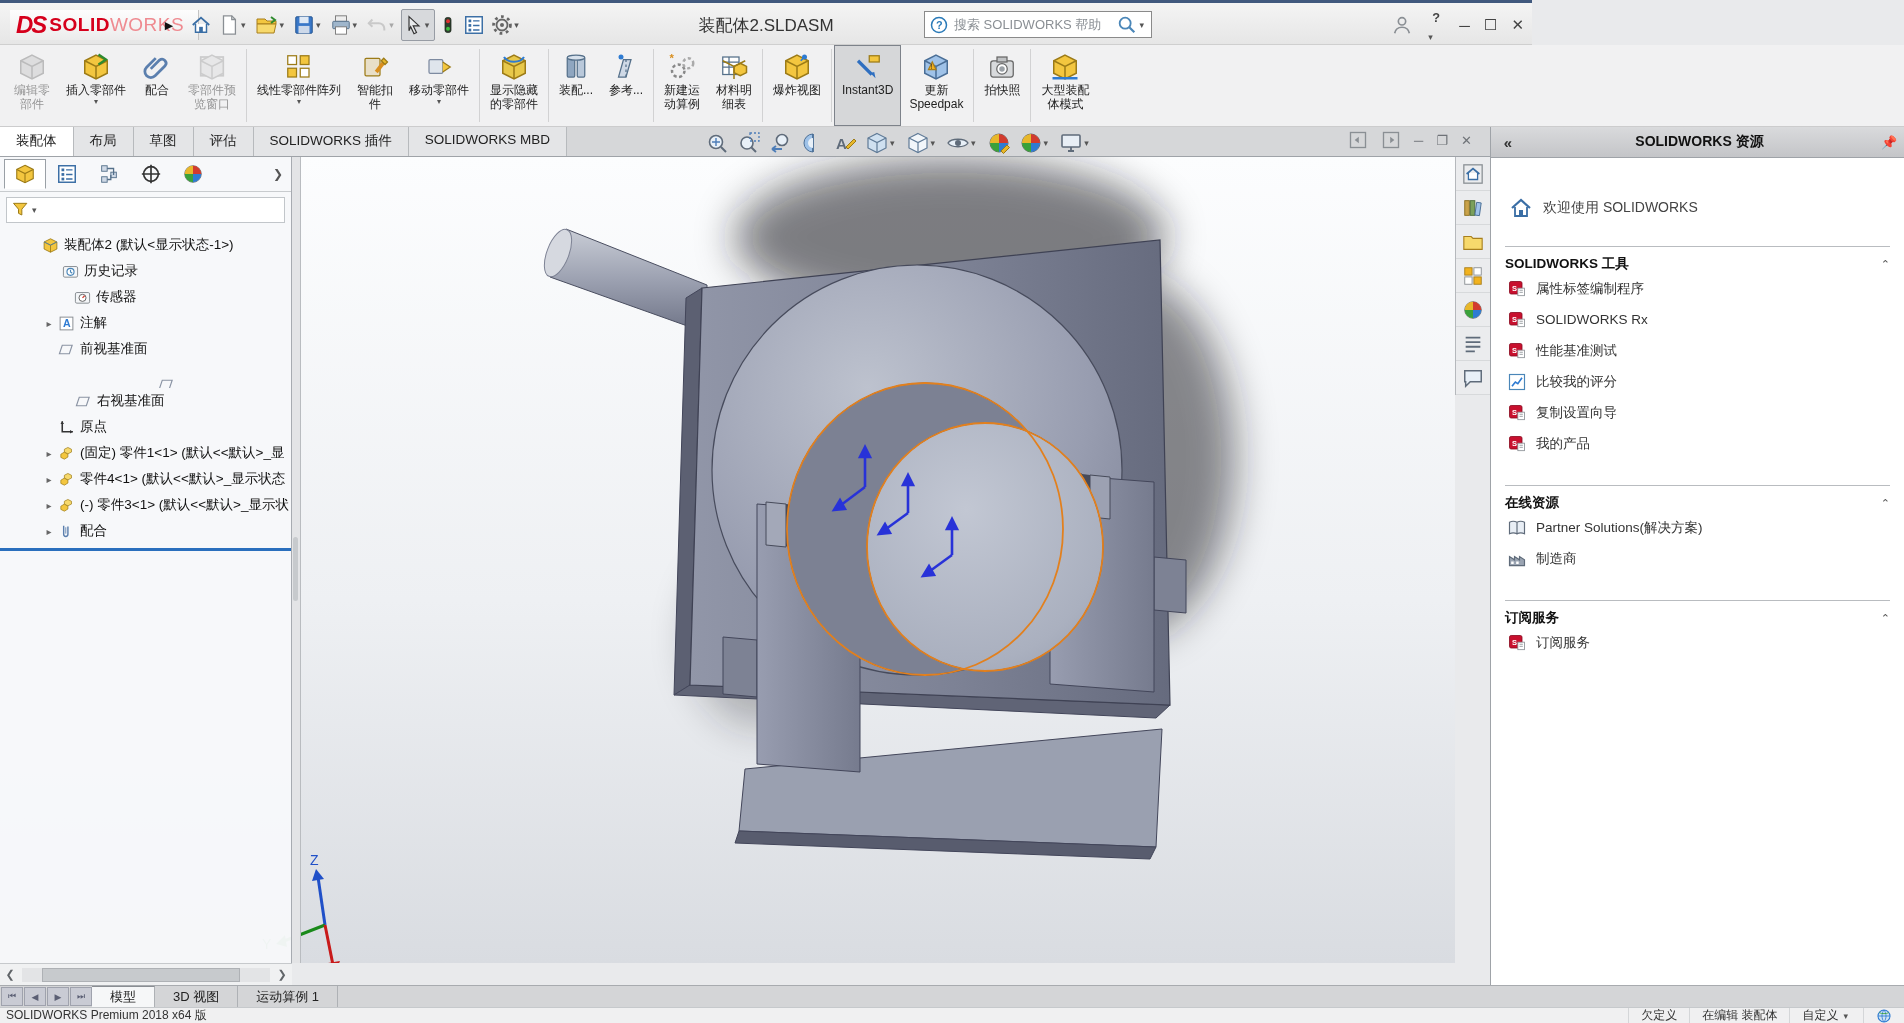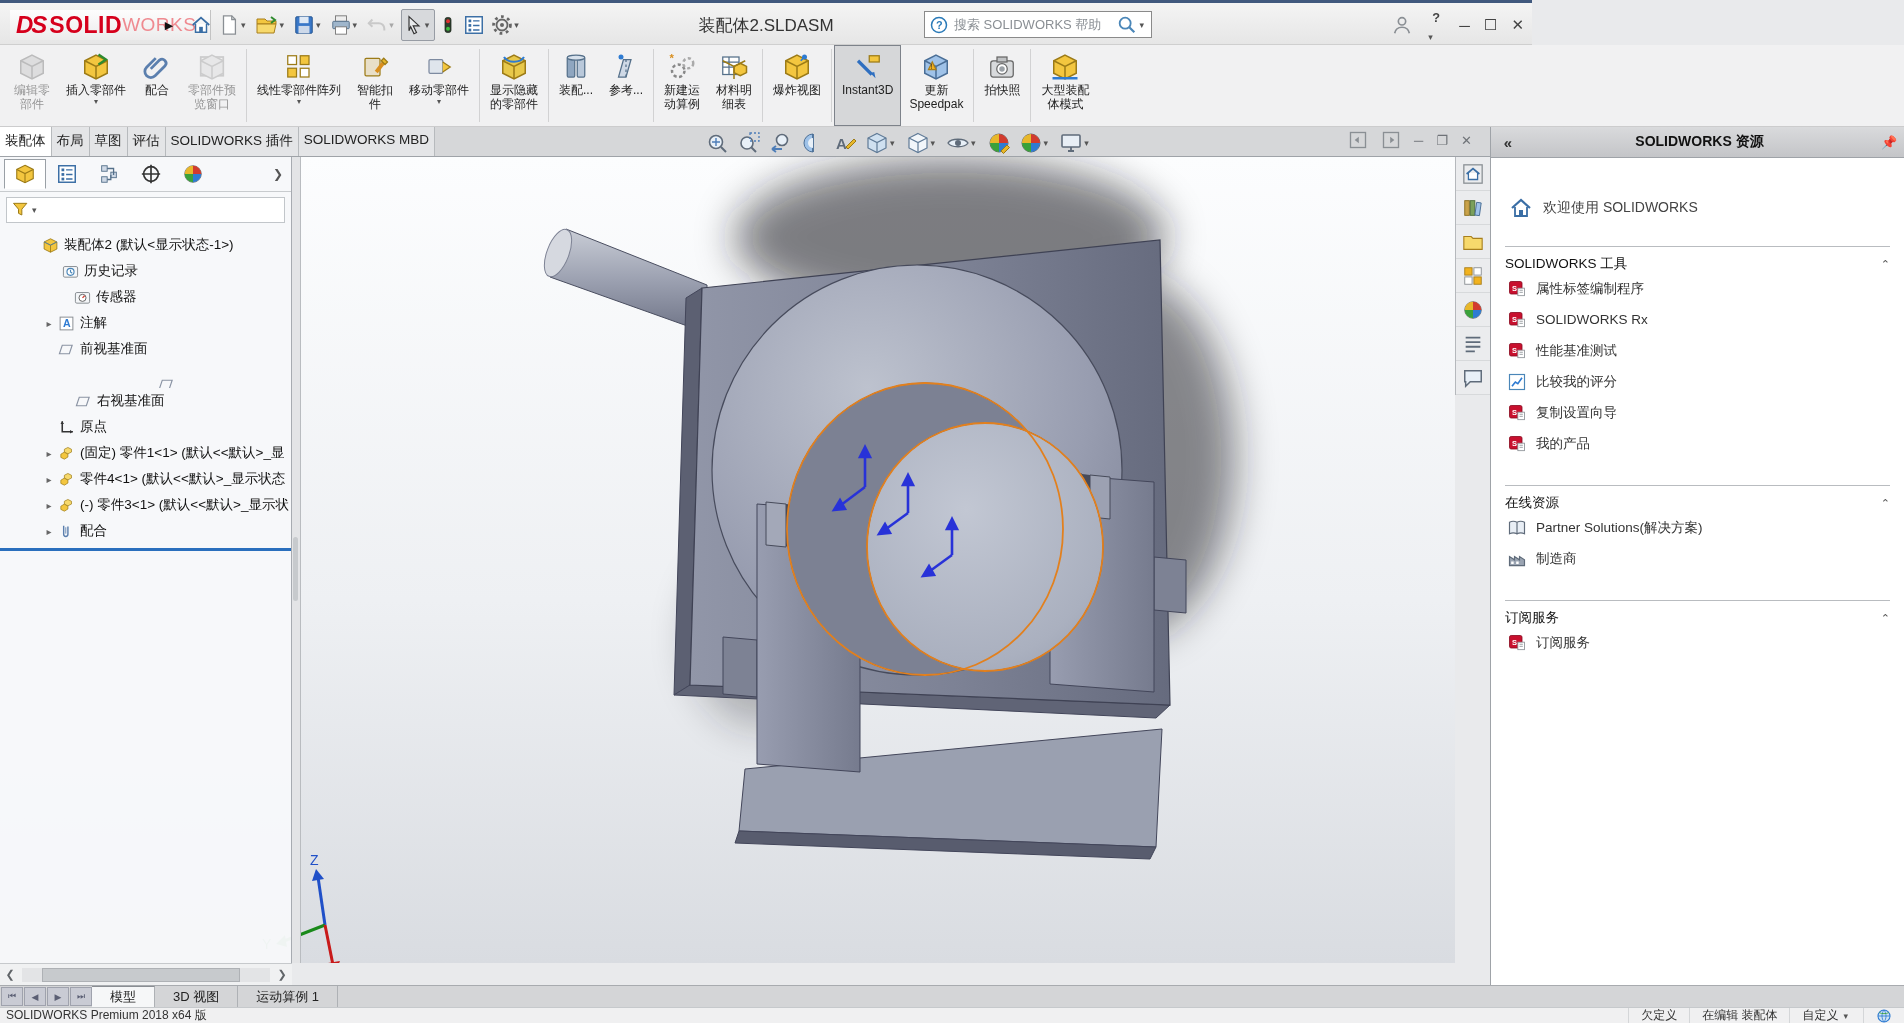--- a/index.html
+++ b/index.html
@@ -11,21 +11,21 @@
   }
   svg{display:block}
 
   
   #titlebar{position:absolute;left:0;top:0;width:1532px;height:45px;
     background:linear-gradient(#f4f4f4,#e6e6e6);
     border-top:3px solid #41597e;border-bottom:1px solid #cfcfcf;box-sizing:border-box;}
   #logo{position:absolute;left:10px;top:7px;height:30px;display:flex;align-items:center;
     background:linear-gradient(#fdfdfd,#ececec);padding:0 14px 0 6px;border-right:1px solid #c3c3c3;}
   #logo .ds{font-style:italic;font-weight:bold;font-size:24px;color:#d6001c;letter-spacing:-2px;margin-right:4px;}
-  #logo .solid{font-weight:bold;font-size:23px;color:#d6001c;letter-spacing:.5px;}
+  #logo .solid{font-weight:bold;font-size:19px;color:#d6001c;letter-spacing:.5px;}
   #logo .works{font-weight:normal;font-size:19px;color:#ef8a90;letter-spacing:.5px;}
   #flyout{position:absolute;left:160px;top:8px;width:18px;height:28px;display:flex;align-items:center;justify-content:center;color:#111;font-size:11px;}
   #qat{position:absolute;left:188px;top:6px;height:32px;display:flex;align-items:center;gap:2px;}
   .qbtn{display:flex;align-items:center;height:30px;padding:0 2px;border-radius:2px;}
   .qbtn.pressed{background:#d7d9dc;border:1px solid #979ca4;}
   .qbtn.disabled{filter:grayscale(1);opacity:.45;}
   .dd{font-size:9px;color:#555;margin:0 3px 0 1px;}
   #doctitle{position:absolute;left:0;right:0;top:0;height:45px;display:flex;align-items:center;justify-content:center;
     font-size:17px;color:#333;pointer-events:none;}
   #searchbox{position:absolute;right:380px;top:8px;width:228px;height:27px;background:#fff;border:1px solid #8a8a8a;
@@ -42,21 +42,21 @@
   .rbtn .ric{height:32px;display:flex;align-items:center;justify-content:center;}
   .rbtn .rlab{font-size:12px;line-height:14px;text-align:center;white-space:pre-line;color:#222;}
   .rbtn .rdd{font-size:8px;color:#555;height:10px;line-height:10px;}
   .rbtn.disabled{filter:grayscale(1);opacity:.45;}
   .rbtn.pressed{background:#d6d7d9;border:1px solid #7d828a;}
   .rsep{width:1px;background:#d2d2d3;margin:4px 2px;}
 
   
   #tabrow{position:absolute;left:0;top:127px;width:1904px;height:30px;background:#d6d7d9;
     border-bottom:1px solid #9fa3a8;box-sizing:border-box;display:flex;align-items:flex-end;}
-  .ctab{padding:5px 5px;font-size:13.5px;background:#e4e5e7;border-right:1px solid #b7babd;color:#222;height:19px;}
+  .ctab{padding:5px 16px;font-size:13.5px;background:#e4e5e7;border-right:1px solid #b7babd;color:#222;height:19px;}
   .ctab.active{background:#ffffff;font-weight:normal;}
   
   #headsup{position:absolute;left:703px;top:129px;height:28px;display:flex;align-items:center;gap:4px;}
   .hbtn{display:flex;align-items:center;padding:1px 2px;}
   
   #winctl{position:absolute;left:1348px;top:130px;display:flex;align-items:center;gap:13px;color:#6f7378;}
 
   
   #main{position:absolute;left:0;top:157px;width:1455px;height:806px;overflow:hidden;
     background:linear-gradient(#fcfdfe 0%,#eef0f3 55%,#d9dce1 100%);}
@@ -84,21 +84,21 @@
   #taskpane{position:absolute;right:0;top:127px;width:414px;height:858px;background:#ffffff;
     border-left:1px solid #9fa3a8;box-sizing:border-box;}
   #tphead{height:30px;background:linear-gradient(#d9dadc,#c4c5c8);border-bottom:1px solid #9fa3a8;
     display:flex;align-items:center;font-weight:bold;font-size:14px;color:#111;}
   #tphead .col{width:34px;text-align:center;font-size:15px;color:#333;}
   #tphead .ttl{flex:1;text-align:center;}
   #tphead .pin{width:30px;text-align:center;font-size:13px;color:#333;}
   #tpwelcome{display:flex;align-items:center;gap:10px;margin:38px 0 0 18px;font-size:14px;color:#444;}
   .tpsection{margin:0 14px;}
   .tpsechead{display:flex;align-items:center;border-top:1px solid #b9bcc0;margin-top:26px;padding-top:8px;}
-  .tpsechead .st{font-weight:normal;font-size:13.5px;color:#111;flex:1;}
+  .tpsechead .st{font-weight:bold;font-size:13.5px;color:#111;flex:1;}
   .tpsechead .chev{color:#555;font-size:11px;}
   .tpitem{display:flex;align-items:center;gap:9px;height:31px;font-size:13.5px;color:#333;padding-left:2px;}
   #tpstrip{position:absolute;right:414px;top:157px;width:35px;background:#ebecee;border-left:1px solid #b5b8bc;box-sizing:border-box;}
   .stab{height:33px;display:flex;align-items:center;justify-content:center;border-bottom:1px solid #d7d9db;}
 
   
   #hscroll{position:absolute;left:0;top:963px;width:292px;height:22px;background:#f0f1f2;border-top:1px solid #c6c9cc;
     display:flex;align-items:center;box-sizing:border-box;}
   #hscroll .arr{width:20px;text-align:center;color:#606468;font-size:11px;}
   #hscroll .track{flex:1;height:14px;background:#e3e4e6;margin:0 2px;position:relative;}

